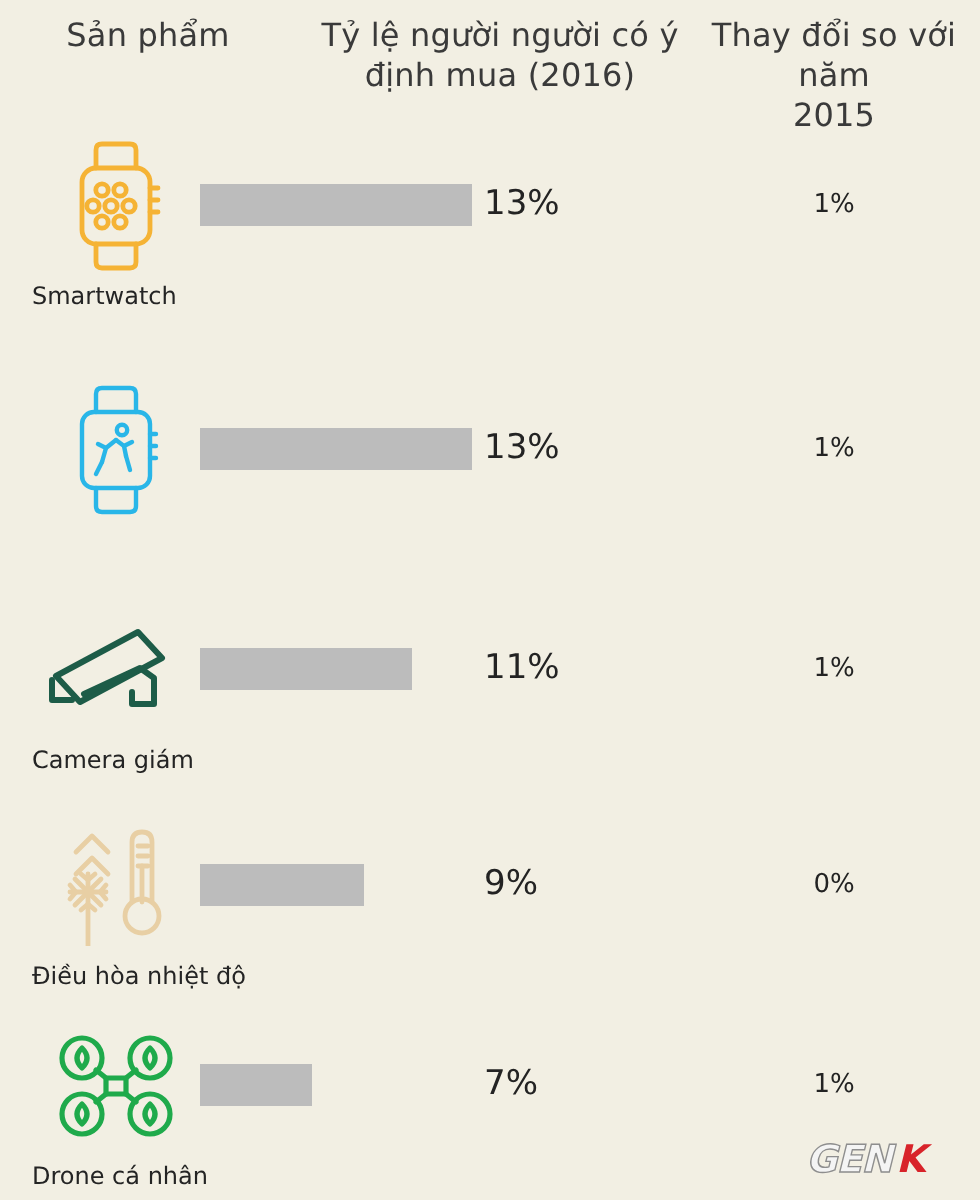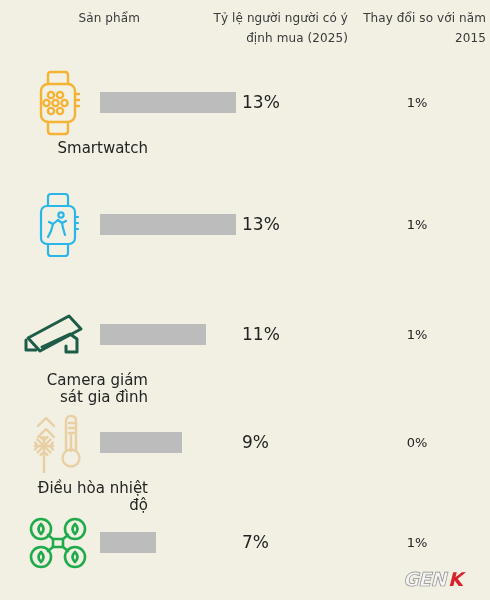--- a/index.html
+++ b/index.html
@@ -25,24 +25,24 @@
   
   .header {
     position: absolute;
     top: 0;
     left: 0;
     width: 490px;
     height: 64px;
   }
   .col-head {
     position: absolute;
-    font-size: 12px;
+    font-size: 16px;
     line-height: 20px;
     color: #3a3a3a;
-    text-align: right;
+    text-align: center;
     letter-spacing: .1px;
   }
   .col-head.c1 { left: 8px;   top: 8px;  width: 132px; }
   .col-head.c2 { left: 152px; top: 8px;  width: 196px; }
   .col-head.c3 { left: 348px; top: 8px;  width: 138px; }
 
   
   .row {
     position: absolute;
     left: 0;
@@ -72,24 +72,24 @@
     align-items: center;
     justify-content: center;
   }
   .icon-box svg { display: block; }
 
   .prod-label {
     position: absolute;
     left: 8px;
     top: 72px;
     width: 132px;
-    font-size: 15px;
+    font-size: 12px;
     line-height: 17px;
     color: #242424;
-    text-align: right;
+    text-align: left;
   }
   .prod-label.indent2 .ln2 { padding-left: 10px; display: block; }
   .prod-label .ln1 { display: block; }
 
   
   .bar-cell {
     position: absolute;
     left: 100px;
     top: 22px;
     width: 250px;
@@ -138,21 +138,21 @@
 <body style="background: rgb(242, 239, 227);">
 
 <div class="infographic">
 
   <div class="header">
     <div class="col-head c1">
       <span>Sản phẩm</span>
     </div>
     <div class="col-head c2">
       <span>Tỷ lệ người người có ý</span><br>
-      <span>định mua (2025)</span>
+      <span>định mua (2016)</span>
     </div>
     <div class="col-head c3">
       <span>Thay đổi so với năm</span><br>
       <span>2015</span>
     </div>
   </div>
 
   <div class="row r0">
     <div class="icon-cell">
       <div class="icon-box">
@@ -210,21 +210,20 @@
     <div class="icon-cell">
       <div class="icon-box">
         <svg width="72" height="56" viewBox="0 0 72 56" fill="none" stroke="#1d5c48" stroke-width="3" stroke-linecap="round" stroke-linejoin="round">
           <path d="M6 31 L47 9 L59 22 L18 44 Z"></path>
           <path d="M4 33 L4 43 L14 43"></path>
           <path d="M20 40 L48 27 L55 32 L55 45 L44 45 L44 39"></path>
         </svg>
       </div>
       <div class="prod-label indent2">
         <span class="ln1">Camera giám</span>
-        <span class="ln2">sát gia đình</span>
       </div>
     </div>
     <div class="bar-cell">
       <div class="bar" style="width: 106px; background: rgb(188, 188, 188);"></div>
       <div class="bar-value" style="left:142px">11%</div>
     </div>
     <div class="change-cell">1%</div>
   </div>
 
   <div class="row r3">
@@ -268,20 +267,23 @@
           <circle cx="48" cy="42" r="10"></circle>
           <path d="M14 9 Q9 14 14 19 Q19 14 14 9"></path>
           <path d="M48 9 Q43 14 48 19 Q53 14 48 9"></path>
           <path d="M14 37 Q9 42 14 47 Q19 42 14 37"></path>
           <path d="M48 37 Q43 42 48 47 Q53 42 48 37"></path>
           <path d="M21 20 L26 24 L36 24 L41 20"></path>
           <path d="M21 36 L26 32 L36 32 L41 36"></path>
           <path d="M26 24 L26 32 M36 24 L36 32"></path>
         </svg>
       </div>
+      <div class="prod-label">
+        <span class="ln1">Drone cá nhân</span>
+      </div>
     </div>
     <div class="bar-cell">
       <div class="bar" style="width: 56px; background: rgb(188, 188, 188);"></div>
       <div class="bar-value" style="left:142px">7%</div>
     </div>
     <div class="change-cell">1%</div>
   </div>
 
   <div class="watermark">
     <svg width="86" height="26" viewBox="0 0 86 26">

